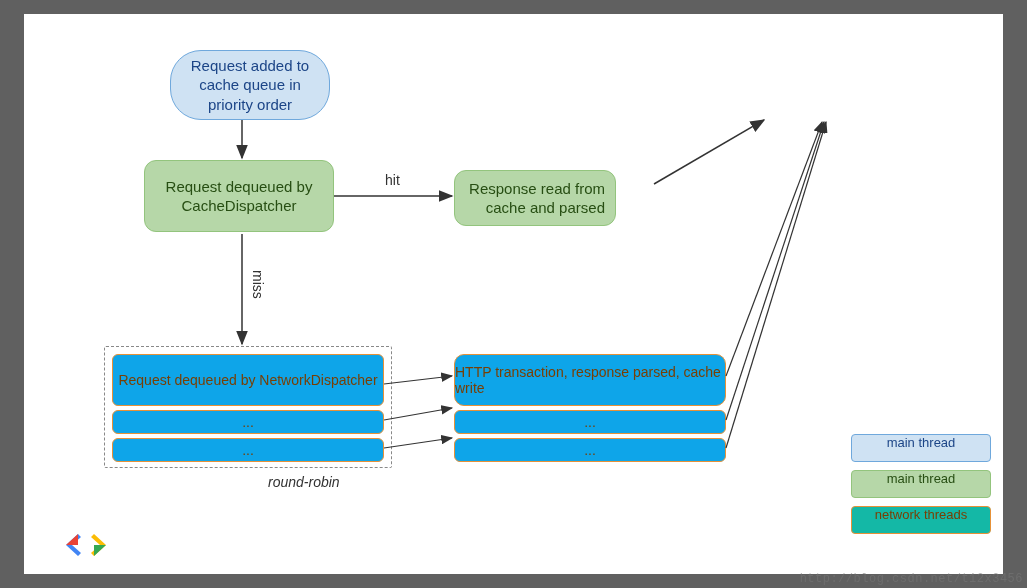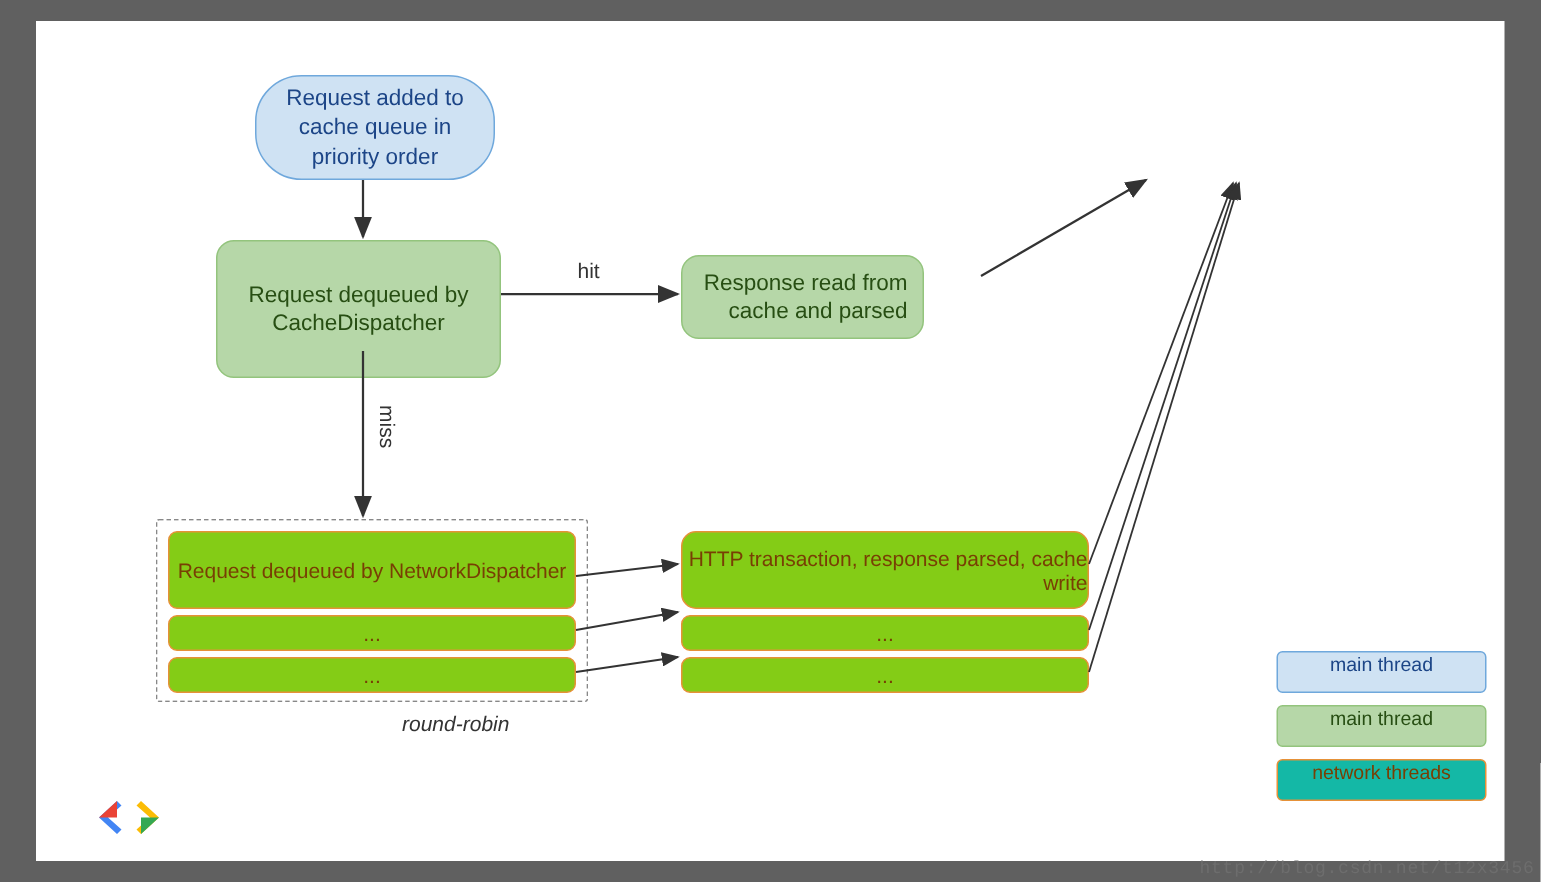--- a/index.html
+++ b/index.html
@@ -35,21 +35,21 @@
   .green { background: #b6d7a8; border: 1px solid #93c47d; color: #274e13; }
   .orange { background: #14b8a6; border: 1px solid #e69138; color: #783f04; }
   .orange-stack {
     position: absolute;
     border: 1px dashed #888;
     background: transparent;
     border-radius: 2px;
   }
   .stack-row {
     position: absolute;
-    background: #84cc16;
+    background: #0ea5e9;
     border: 1px solid #e69138;
     border-radius: 6px;
     color: #783f04;
     display: flex;
     align-items: center;
     justify-content: center;
     font-size: 14px;
   }
   .label {
     position: absolute;
@@ -96,41 +96,41 @@
 </style>
 </head>
 <body>
 
 <div class="canvas">
 
   <div class="node blue" style="left:146px; top:36px; width:160px; height:70px;border-radius:31px;">
     <span>Request added to cache queue in priority order</span>
   </div>
 
-  <div class="node green" style="left:120px; top:146px; width:190px; height:92px;">
+  <div class="node green" style="left:120px; top:146px; width:190px; height:72px;">
     <span>Request dequeued by CacheDispatcher</span>
   </div>
 
   <div class="node green" style="left:430px; top:156px; width:162px; height:56px;text-align:right;">
     <span>Response read from cache and parsed</span>
   </div>
 
 
   <div class="orange-stack" style="left:80px; top:332px; width:288px; height:122px;"></div>
   <div class="stack-row" style="left:88px; top:340px; width:272px; height:52px;">
     <span>Request dequeued by NetworkDispatcher</span>
   </div>
   <div class="stack-row" style="left:88px; top:396px; width:272px; height:24px;">
     <span>...</span>
   </div>
   <div class="stack-row" style="left:88px; top:424px; width:272px; height:24px;">
     <span>...</span>
   </div>
 
-  <div class="stack-row" style="left:430px; top:340px; width:272px; height:52px; border-radius:10px;text-align:right;">
+  <div class="stack-row" style="left:430px; top:340px; width:272px; height:52px; border-radius:10px;">
     <span>HTTP transaction, response parsed, cache write</span>
   </div>
   <div class="stack-row" style="left:430px; top:396px; width:272px; height:24px;">
     <span>...</span>
   </div>
   <div class="stack-row" style="left:430px; top:424px; width:272px; height:24px;">
     <span>...</span>
   </div>
 
   <span class="label" style="left:361px; top:158px;">hit</span>

